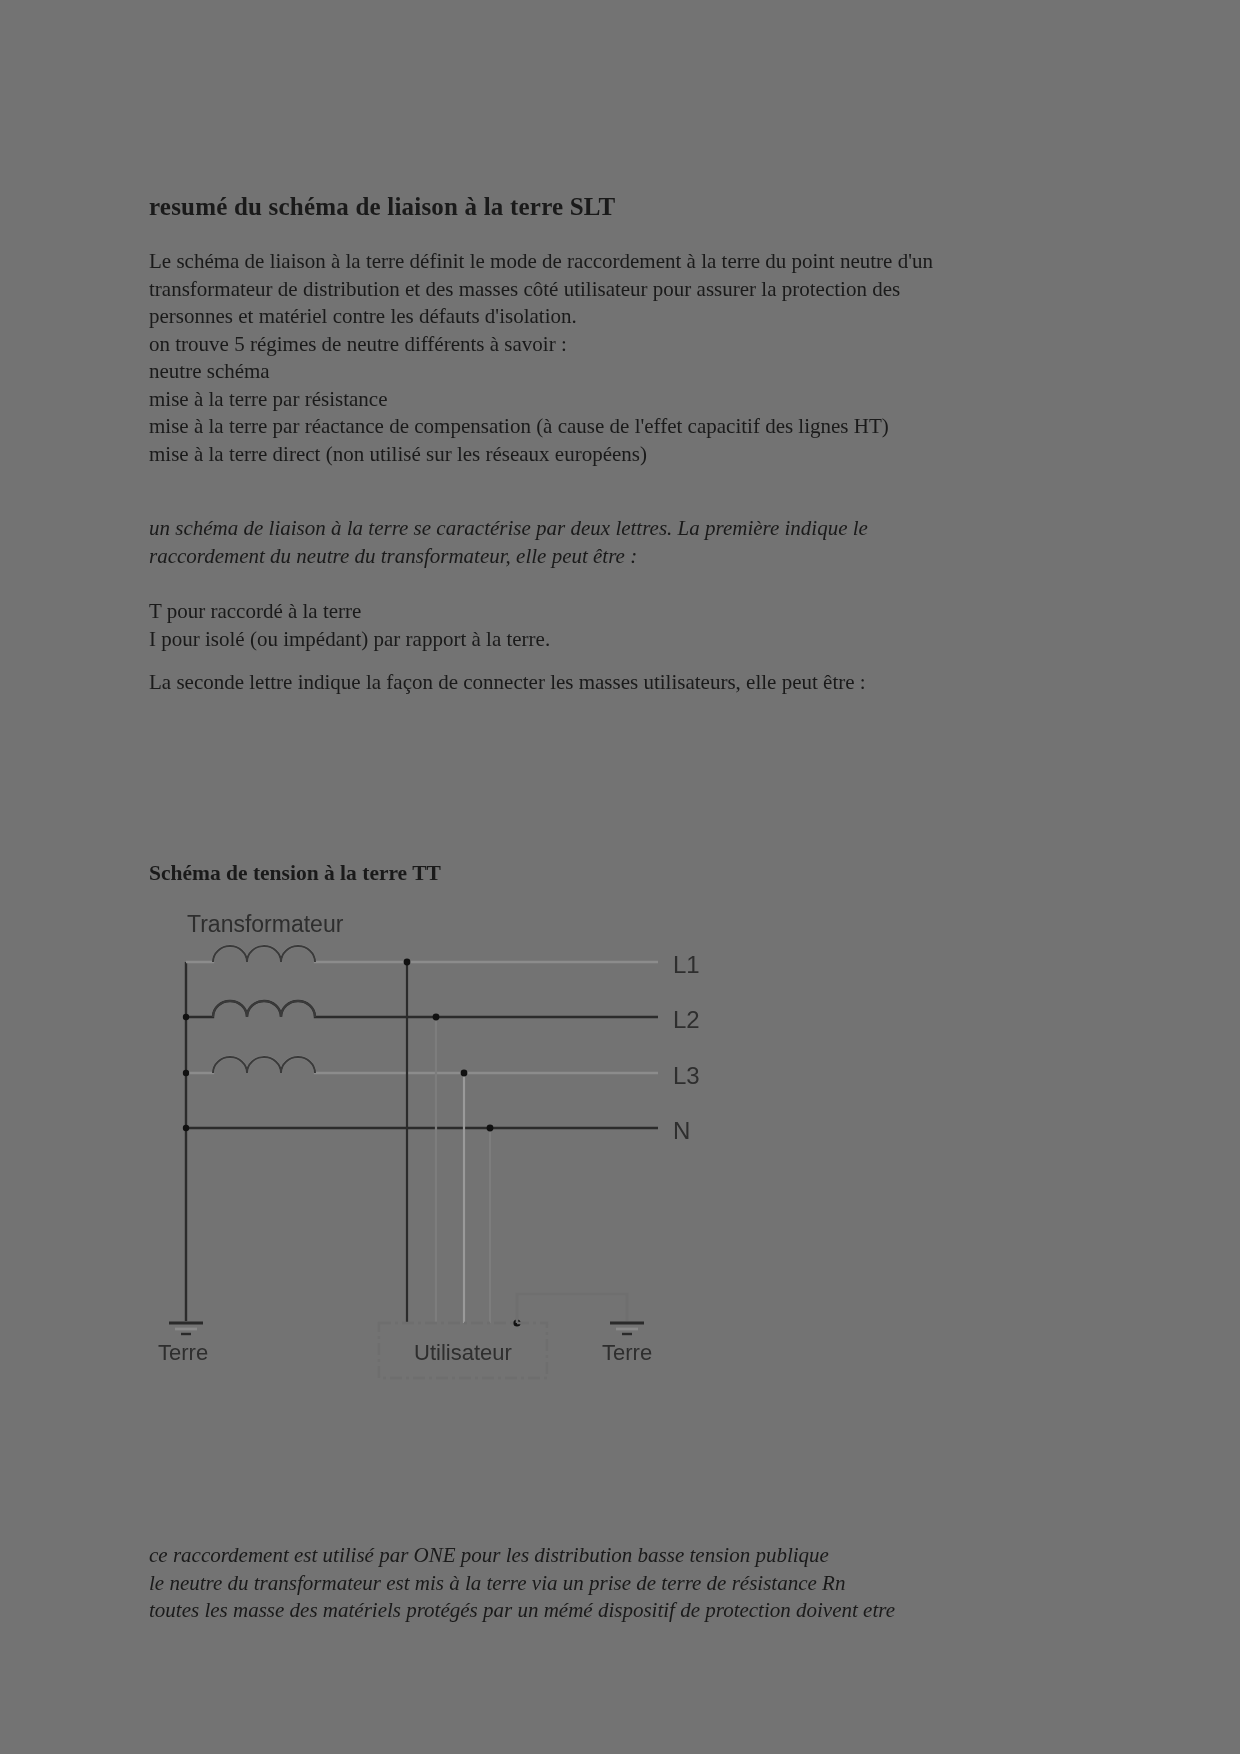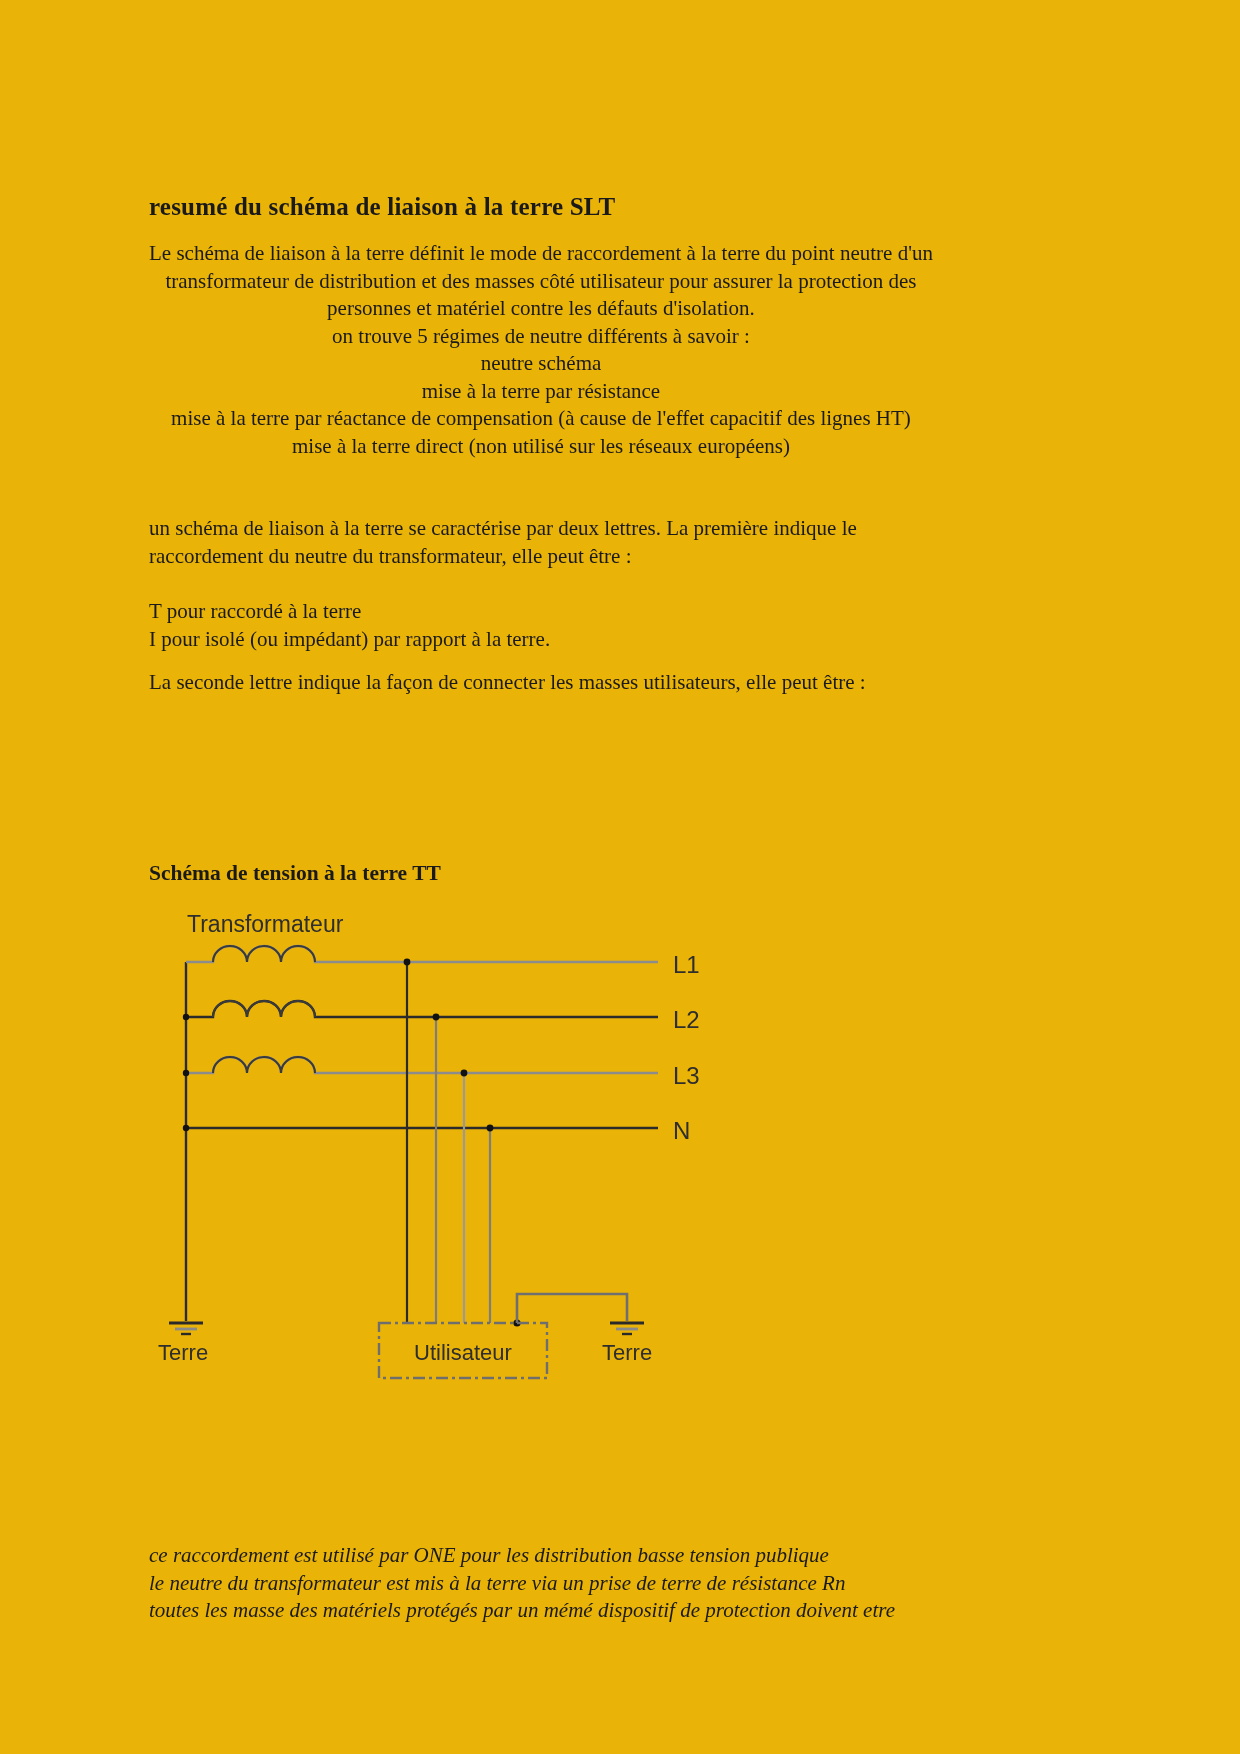--- a/index.html
+++ b/index.html
@@ -1,32 +1,32 @@
 <!DOCTYPE html>
 <html><head>
 <meta charset="utf-8">
 <style>
   html,body{margin:0;padding:0;background:#888;}
   .page{
     position:relative;
     width:1240px;height:1754px;
-    background:#eab308;
+    background:#737373;
     font-family:"Liberation Serif","DejaVu Serif",serif;
     color:#1a1a1a;
     overflow:hidden;
   }
   .abs{position:absolute;left:149px;}
   .title{
     top:176px;
     font-size:25px;font-weight:bold;
     letter-spacing:0.2px;
   }
   .para{font-size:21px;line-height:27.5px;white-space:nowrap;}
-  .p1{top:240px;text-align:center;}
-  .p2{top:515px;}
+  .p1{top:248px;}
+  .p2{top:515px;font-style:italic;}
   .p3{top:598px;}
   .p4{top:669px;}
   .p5{top:735px;}
   .h2tt{
     top:843px;
     font-size:21.5px;font-weight:bold;
   }
   .footerpara{top:1542px;font-style:italic;}
   .diagram{position:absolute;left:150px;top:900px;}
   .diagram text{

